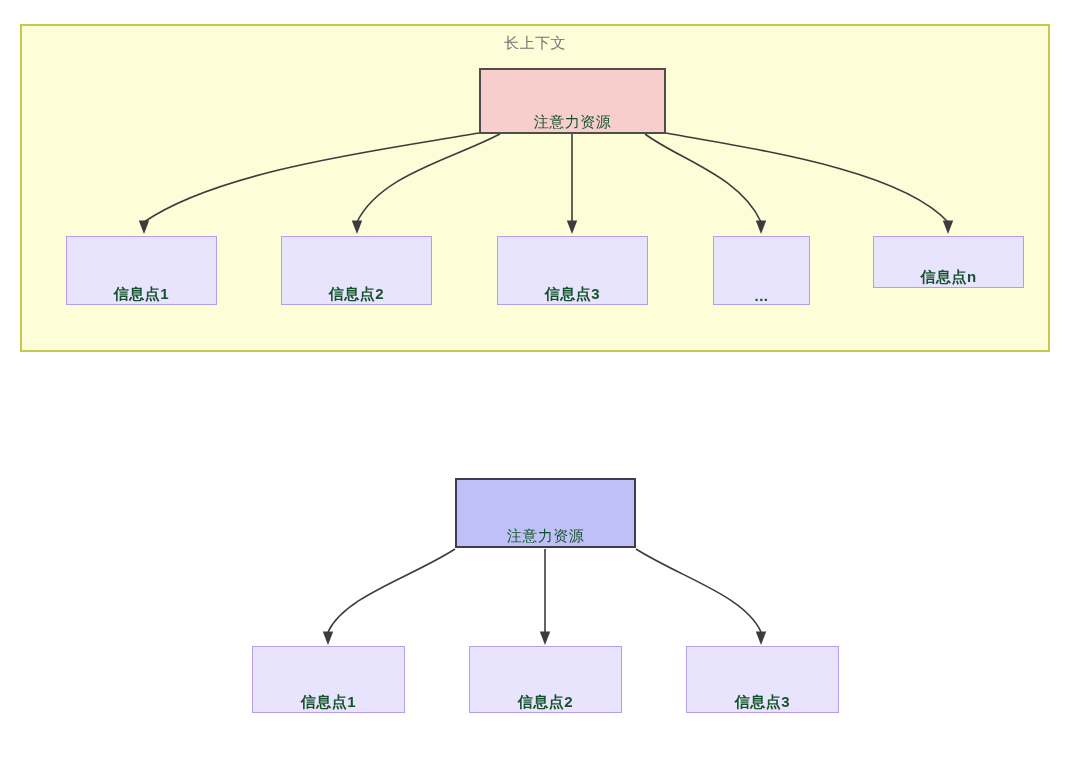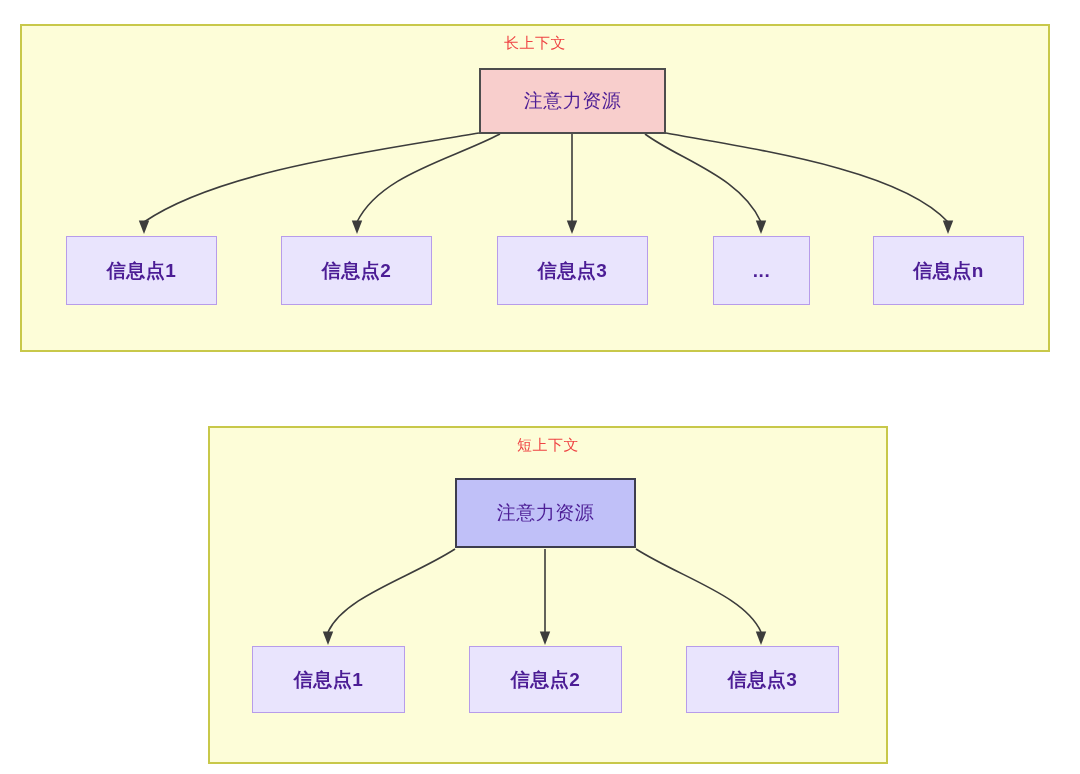--- a/index.html
+++ b/index.html
@@ -39,31 +39,31 @@
     width: 680px;
     height: 338px;
   }
   .container-title {
     position: absolute;
     width: 100%;
     text-align: center;
     top: 8px;
     left: 0;
     font-size: 15px;
-    color: #ef4444;
+    color: #737373;
     letter-spacing: 0.5px;
   }
   .node {
     position: absolute;
     box-sizing: border-box;
     display: flex;
-    align-items: center;
+    align-items: flex-end;
     justify-content: center;
-    font-size: 19px;
-    color: #4c1d95;
+    font-size: 15px;
+    color: #14532d;
     letter-spacing: 0.5px;
   }
   .node-attention-long {
     background: #f8cecc;
     border: 2px solid #4d4d4d;
   }
   .node-attention-short {
     background: #c0c0f8;
     border: 2px solid #3d3d4d;
   }
@@ -92,23 +92,20 @@
 </style>
 </head>
 <body>
 
 <div id="canvas">
 
   <div class="container-box" id="container-long">
     <div class="container-title">长上下文</div>
   </div>
 
-  <div class="container-box" id="container-short">
-    <div class="container-title">短上下文</div>
-  </div>
 
   <svg class="edges" viewBox="0 0 1080 774" xmlns="http://www.w3.org/2000/svg">
 
     <g>
       <path class="edge-path" d="M 479,133 C 380,150 220,170 144,222"></path>
       <polygon class="arrow-head" points="144,234 138.8,220.5 149.2,220.5"></polygon>
 
       <path class="edge-path" d="M 500,134 C 450,160 380,175 357,222"></path>
       <polygon class="arrow-head" points="357,234 351.8,220.5 362.2,220.5"></polygon>
 
@@ -147,21 +144,21 @@
   </div>
 
   <div class="node node-info" style="left:497px; top:236px; width:151px; height:69px;">
     <span>信息点3</span>
   </div>
 
   <div class="node node-info" style="left:713px; top:236px; width:97px; height:69px;">
     <span>...</span>
   </div>
 
-  <div class="node node-info" style="left:873px; top:236px; width:151px; height:69px;">
+  <div class="node node-info" style="left:873px; top:236px; width:151px; height:52px;">
     <span>信息点n</span>
   </div>
 
   <div class="node node-attention-short" style="left:455px; top:478px; width:181px; height:70px;">
     <span>注意力资源</span>
   </div>
 
   <div class="node node-info" style="left:252px; top:646px; width:153px; height:67px;">
     <span>信息点1</span>
   </div>

